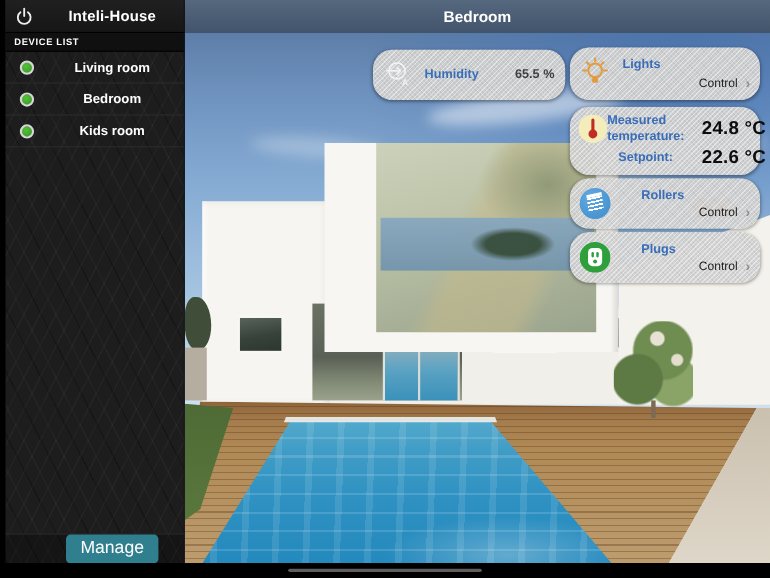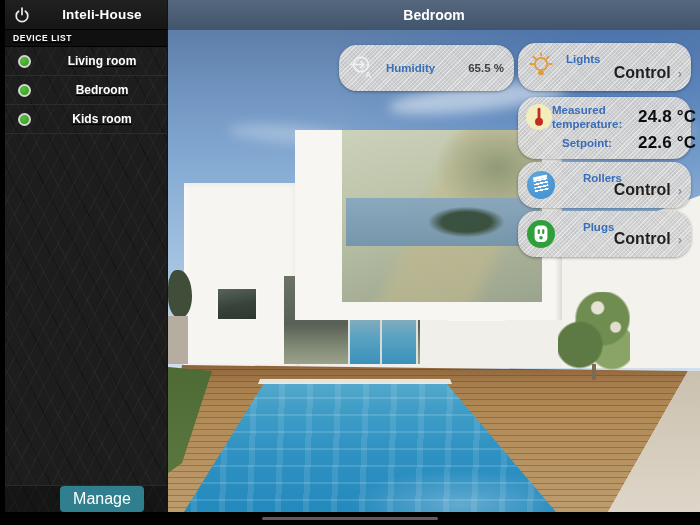--- a/index.html
+++ b/index.html
@@ -8,21 +8,20 @@
   #app { position:relative; width:700px; height:525px; background:#000; }
 
   
   #sidebar { position:absolute; left:0; top:0; width:199px; height:512px;
     border-left:5px solid #000;
     background-color:#1d1d1d;
     background-image:
       repeating-linear-gradient(63deg, rgba(255,255,255,0.035) 0 1px, transparent 1px 13px),
       repeating-linear-gradient(-63deg, rgba(255,255,255,0.035) 0 1px, transparent 1px 13px),
       repeating-linear-gradient(63deg, rgba(0,0,0,0.28) 0 2px, transparent 2px 26px);
-    text-decoration: underline;
   }
   .sb-header { position:relative; height:30px; background:linear-gradient(180deg,#202020,#161616);
     border-bottom:1px solid #000; display:flex; align-items:center; }
   .sb-title { position:absolute; left:0; right:0; text-align:center; color:#fff;
     font-size:13.5px; font-weight:bold; letter-spacing:0.2px; }
   .power-btn { position:absolute; left:8px; top:6px; width:18px; height:18px; cursor:pointer; }
   .menu-btn { position:absolute; right:6px; top:7px; width:20px; height:16px; cursor:pointer;
     display:flex; flex-direction:column; justify-content:center; gap:2px; align-items:center; }
   .menu-btn i { display:block; width:14px; height:2.4px; background:#e8e8e8; border-radius:1px; }
   .sb-section { height:17px; background:#101010; border-bottom:1px solid #000;
@@ -132,21 +131,21 @@
   
   .card { position:absolute; z-index:40; border-radius:18px;
     background-color:rgba(209,209,209,0.96);
     background-image:
       repeating-linear-gradient(135deg, rgba(255,255,255,0.45) 0 1px, transparent 1px 3px),
       repeating-linear-gradient(45deg, rgba(150,150,150,0.18) 0 1px, transparent 1px 3px);
     box-shadow:0 1px 3px rgba(0,0,0,0.35); }
   .card .label { color:#3a6db8; font-size:11.5px; font-weight:bold; line-height:1.25; }
   .card .value { color:#3f3f3f; font-size:11.5px; font-weight:bold; }
   .control-row { position:absolute; right:9px; bottom:9px; display:flex; align-items:center; gap:7px; }
-  .control-label { color:#1f1f1f; font-size:16px;font-weight:bold; }
+  .control-label { color:#1f1f1f; font-size:11px; }
   .control-chevron { color:#8f8f8f; font-size:13px; font-weight:bold; line-height:1; }
 
   #card-humidity { left:171px; top:45px; width:175px; height:46px;
     display:flex; align-items:center; padding:0 10px; }
   #card-humidity .sensor-wrap { margin-right:13px; }
   #card-humidity .label { flex:1; }
 
   #card-door { left:171px; top:97px; width:175px; height:44px;
     display:flex; align-items:center; padding:0 10px; }
   #card-door .sensor-wrap { margin-right:13px; }

